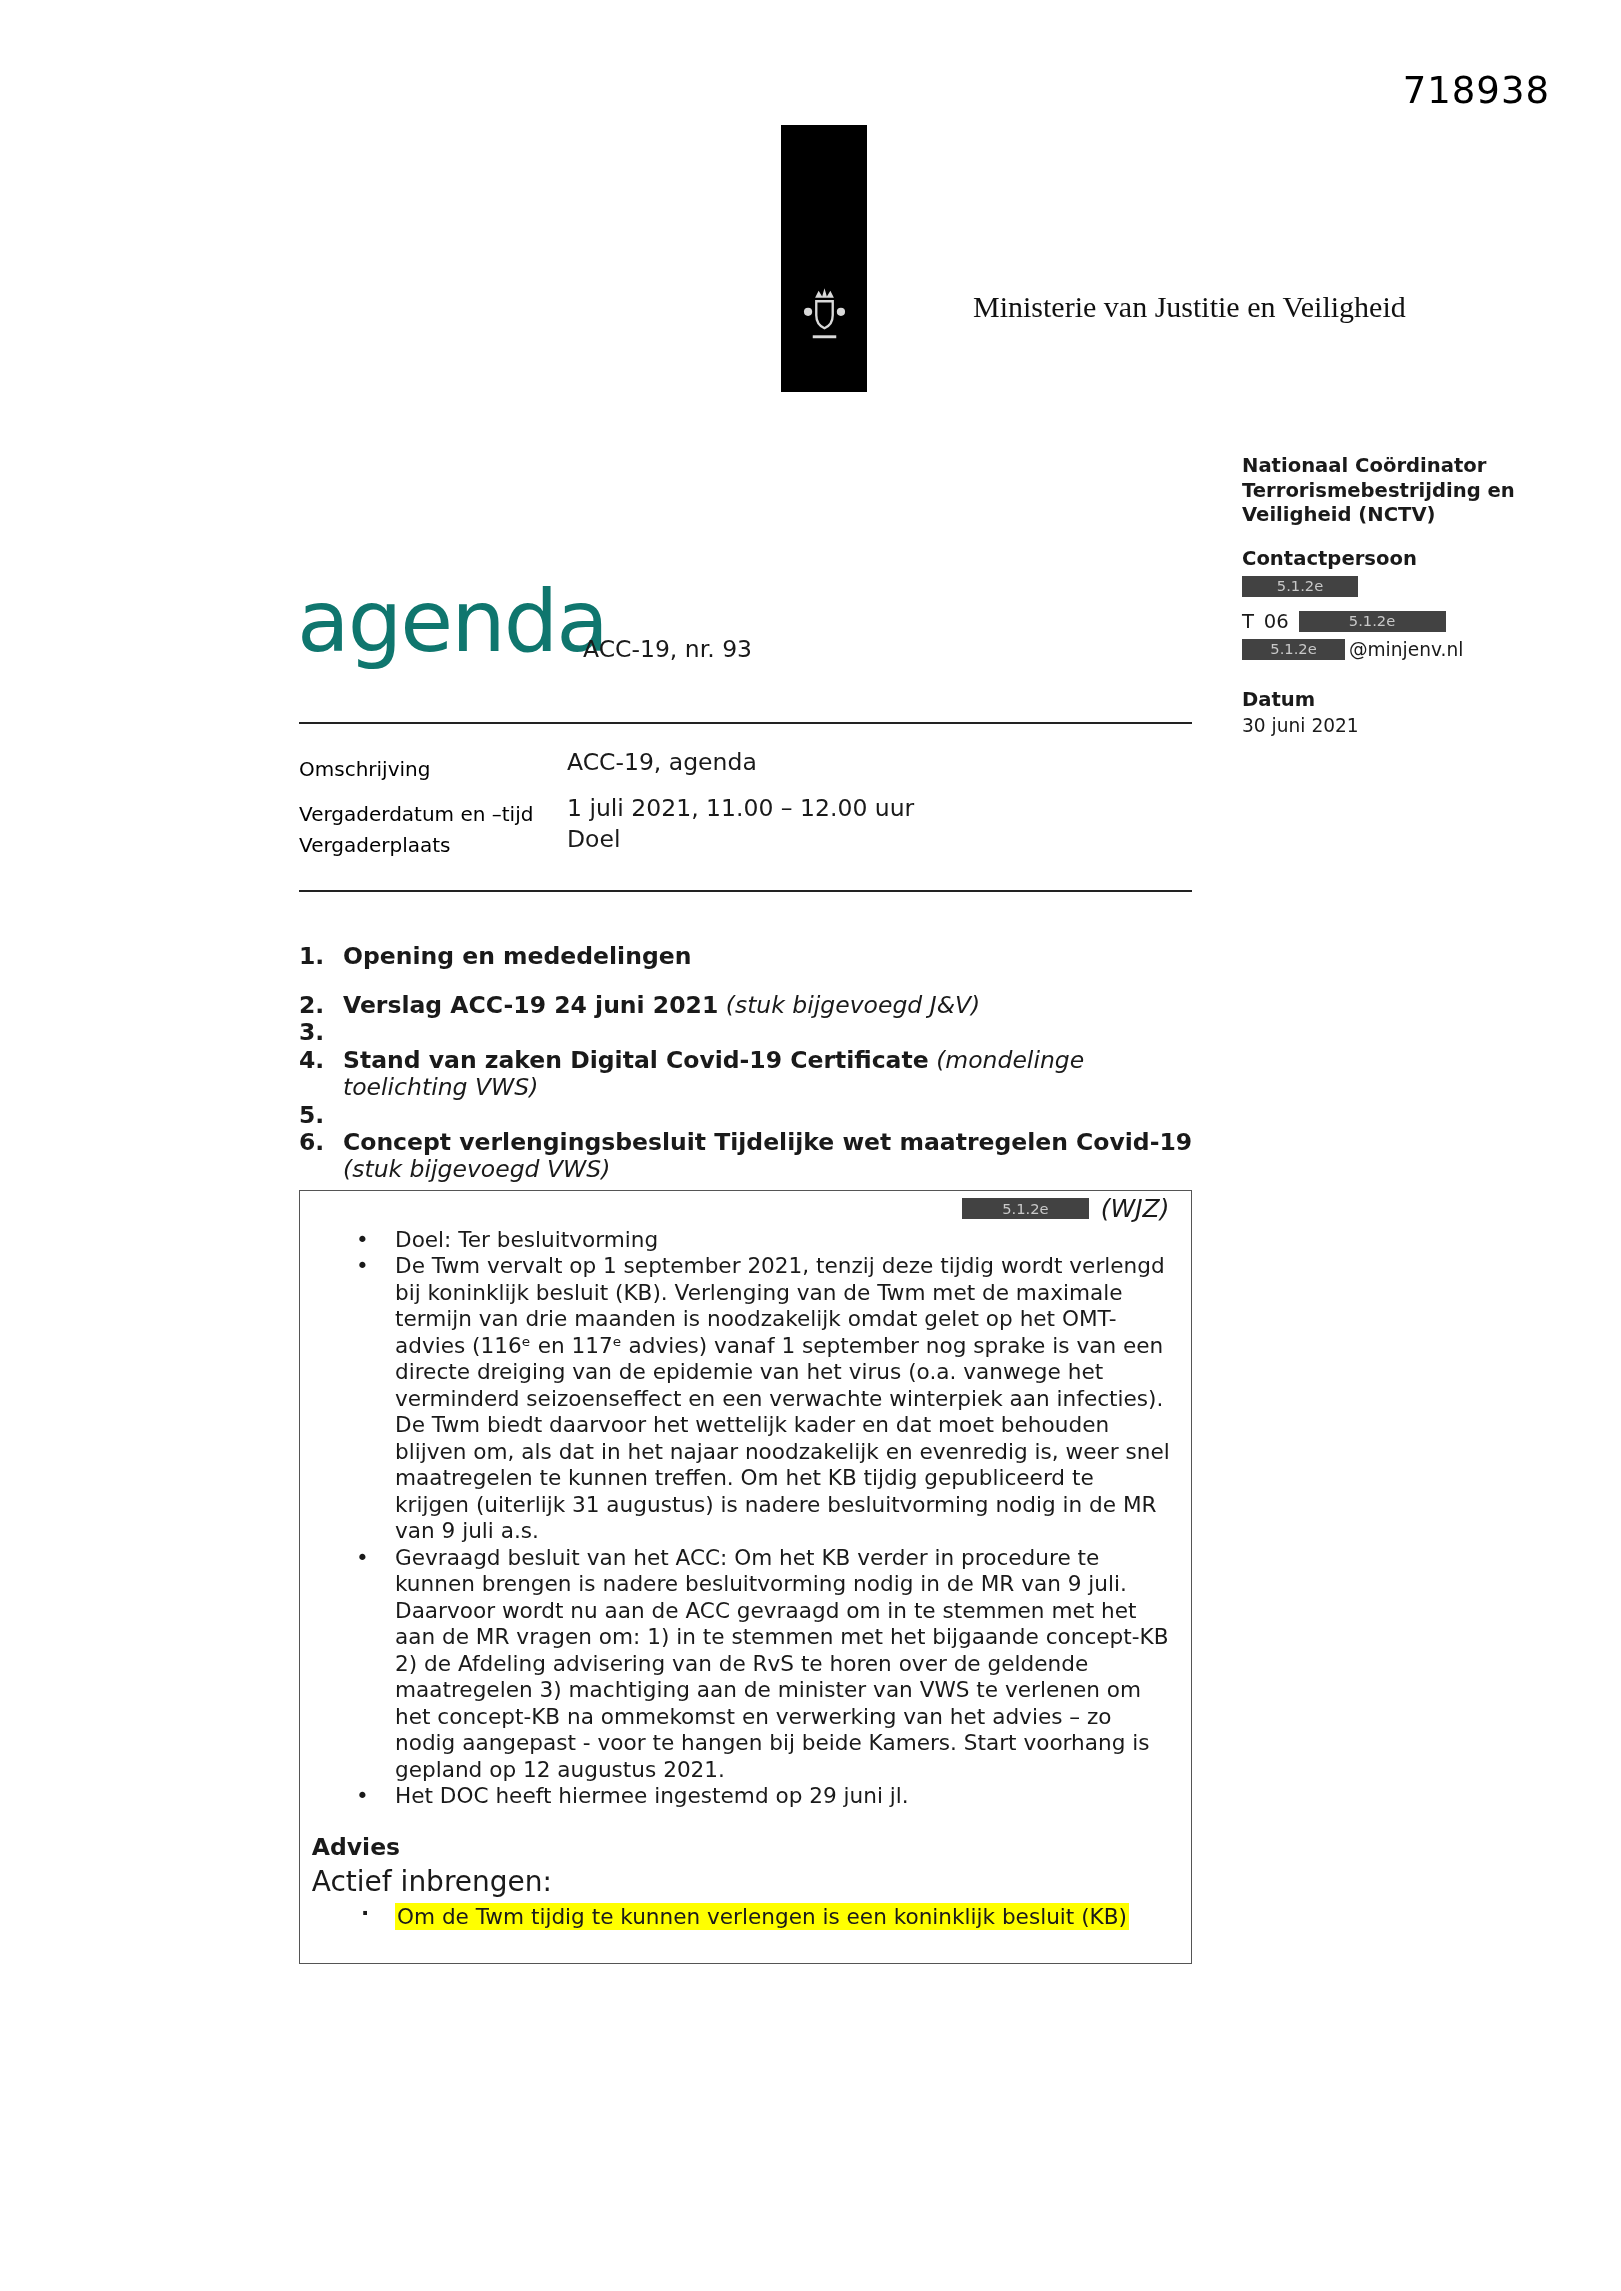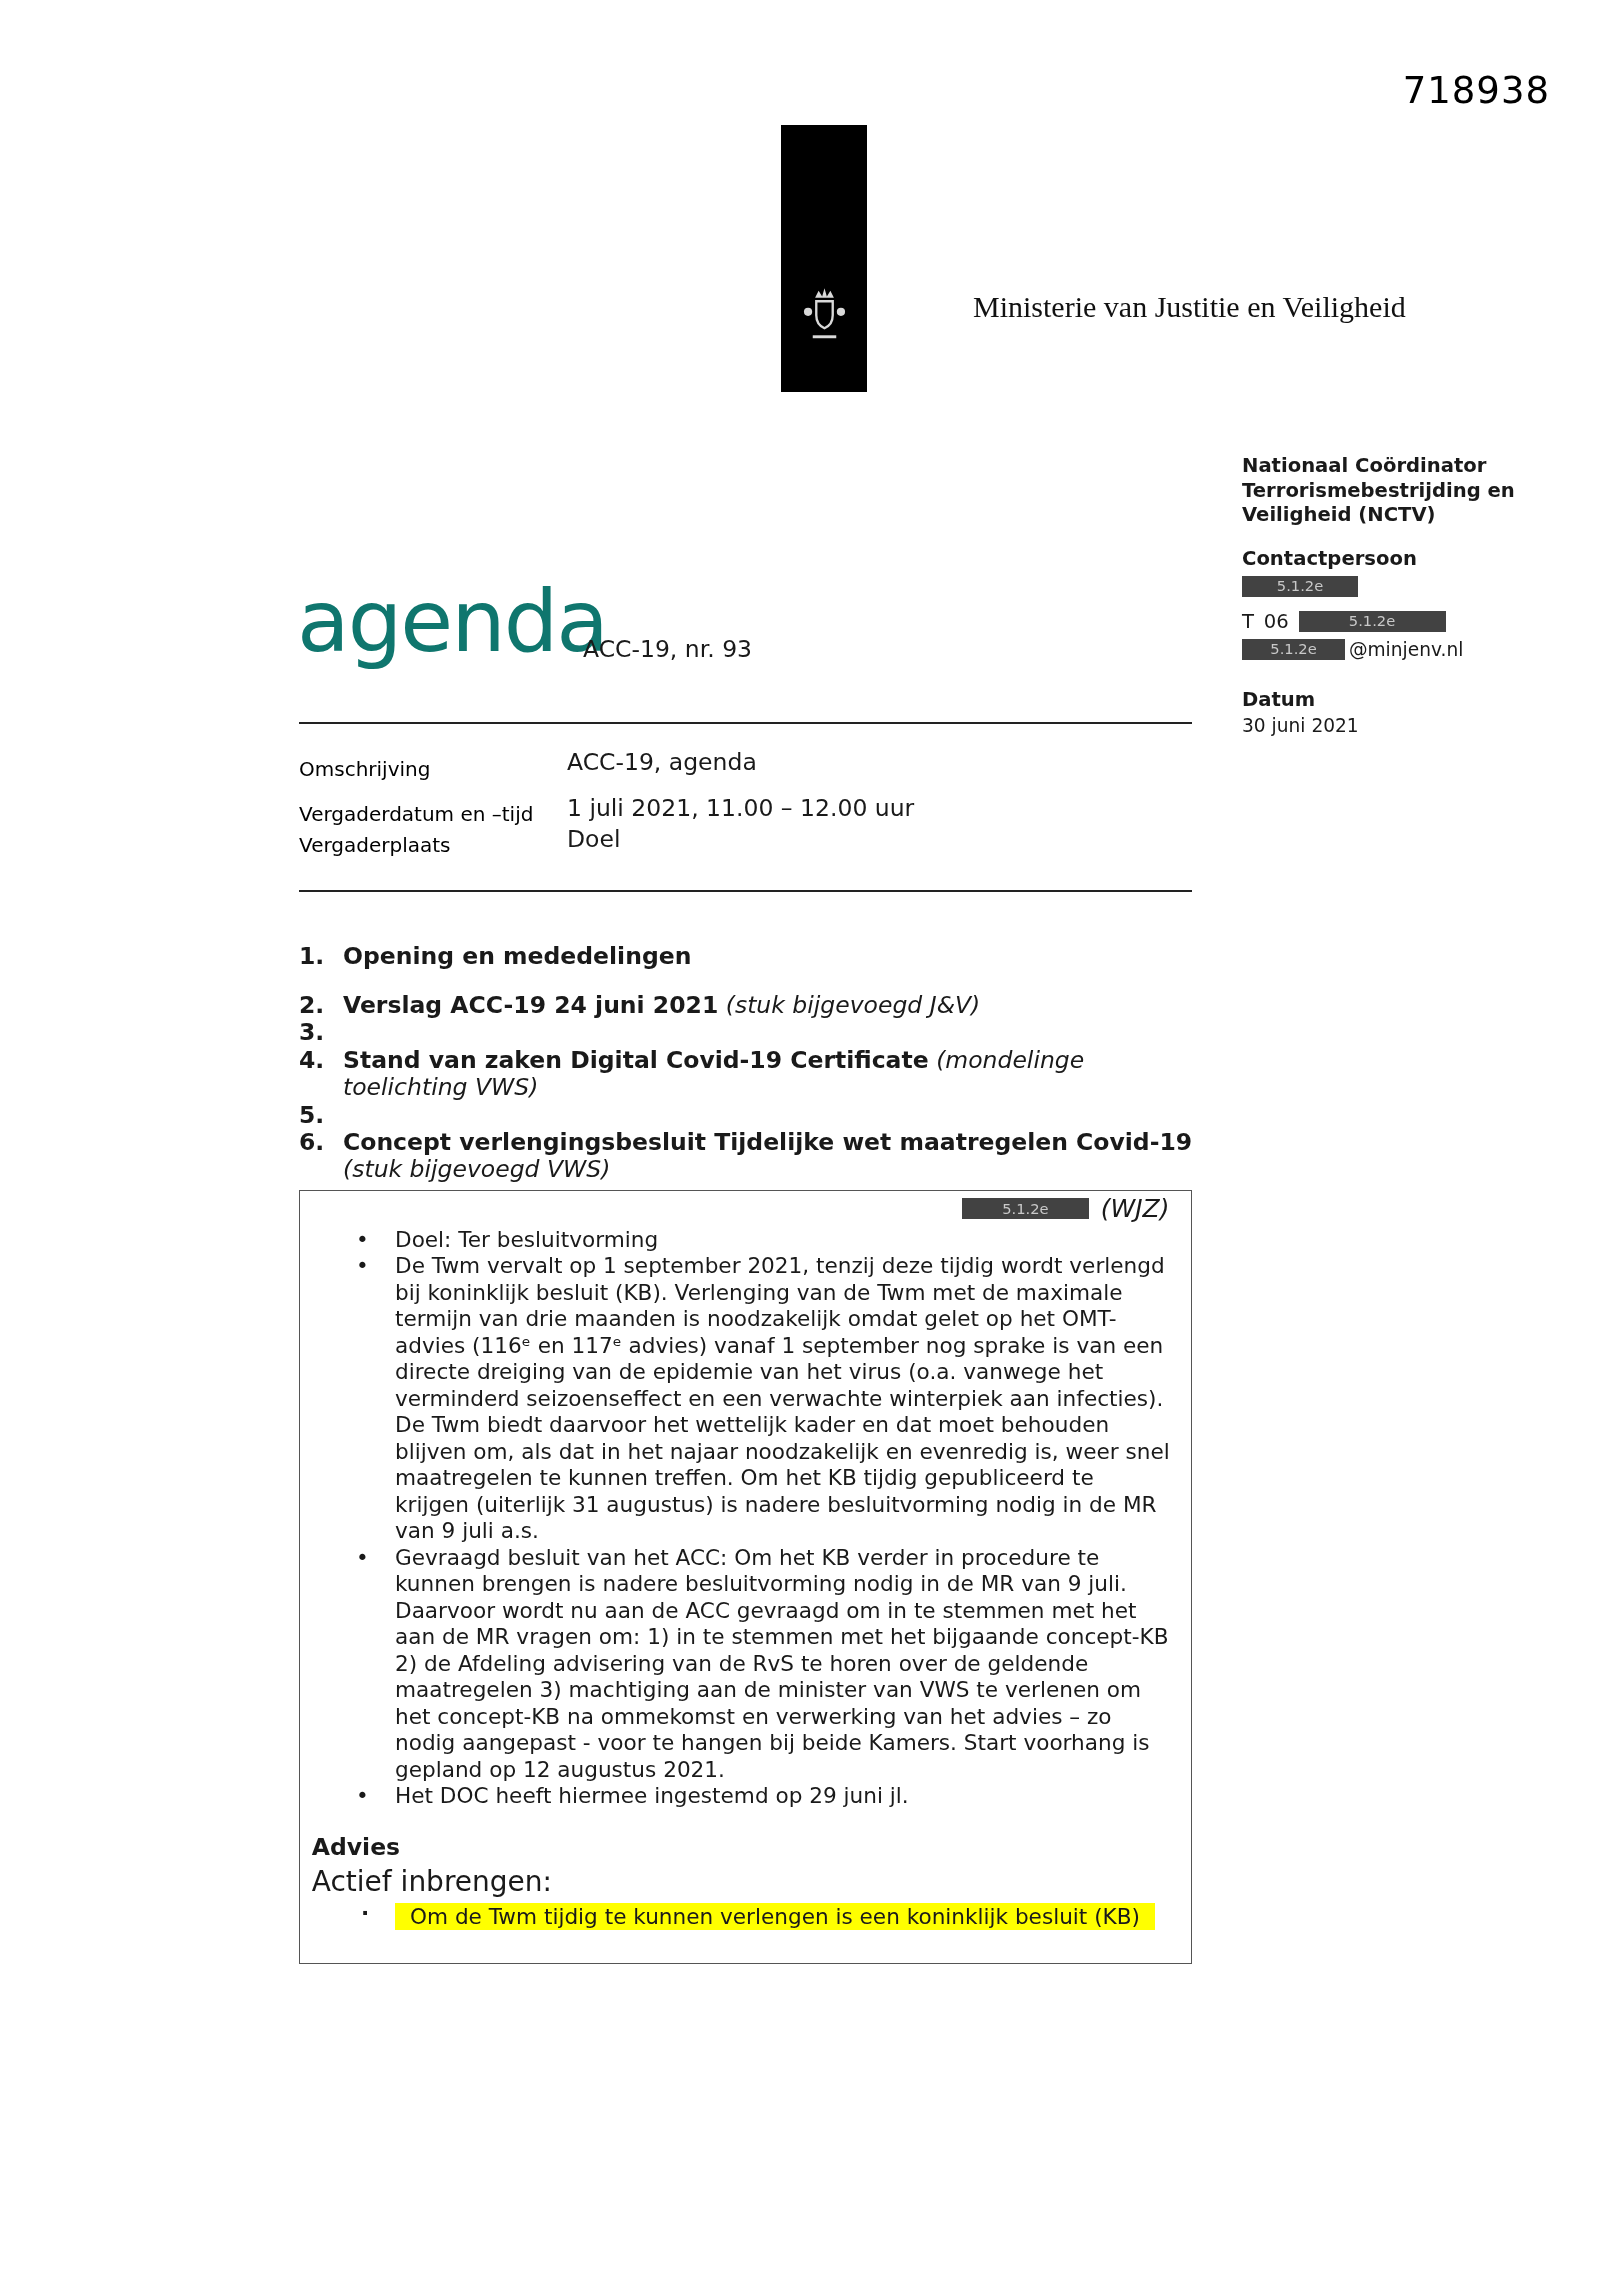--- a/index.html
+++ b/index.html
@@ -55,21 +55,21 @@
   .redact.w4{width:127px;height:21.6px;line-height:21.6px;}
   .wjz{font-style:italic;font-size:25px;}
   .sum-heading{font-weight:bold;font-size:23.5px;margin:3.9px 0 2px 11.8px;}
   .sum-bullets{list-style:none;margin:3.9px 0 0 0;padding:0 17.6px 0 95px;font-size:21.6px;line-height:26.5px;}
   .sum-bullets li{position:relative;}
   .sum-bullets li::before{content:"\2022";position:absolute;left:-39px;top:0;}
   .advies-heading{font-weight:bold;font-size:23.5px;margin:23.5px 0 0 11.8px;}
   .advies-intro{font-size:28px;margin:3.9px 0 0 11.8px;}
   .highlight-row{position:relative;margin-top:5.9px;padding-left:95px;font-size:21.6px;line-height:26.5px;}
   .highlight-row::before{content:"\00b7";position:absolute;left:61px;top:-3.9px;font-weight:bold;}
-  .hl{background:#ffff00;padding:1px 15px;}
+  .hl{background:#ffff00;padding:1px 2px;}
 </style>
 </head>
 <body>
 
 <div class="abs page-number">718938</div>
 
 <div class="abs logo-ribbon">
   <svg class="logo-emblem" viewBox="0 0 40 52" xmlns="http://www.w3.org/2000/svg">
     <polygon points="12,10 15,4 18,9 20,2 22,9 25,4 28,10" fill="#d9d9d9"></polygon>
     <path d="M13 13 h14 v12 q0 8 -7 11 q-7 -3 -7 -11 Z" fill="none" stroke="#d9d9d9" stroke-width="2"></path>

